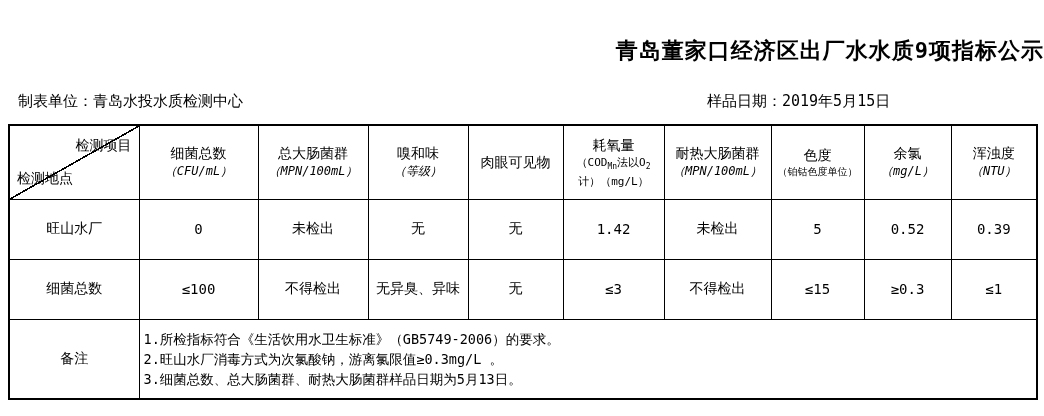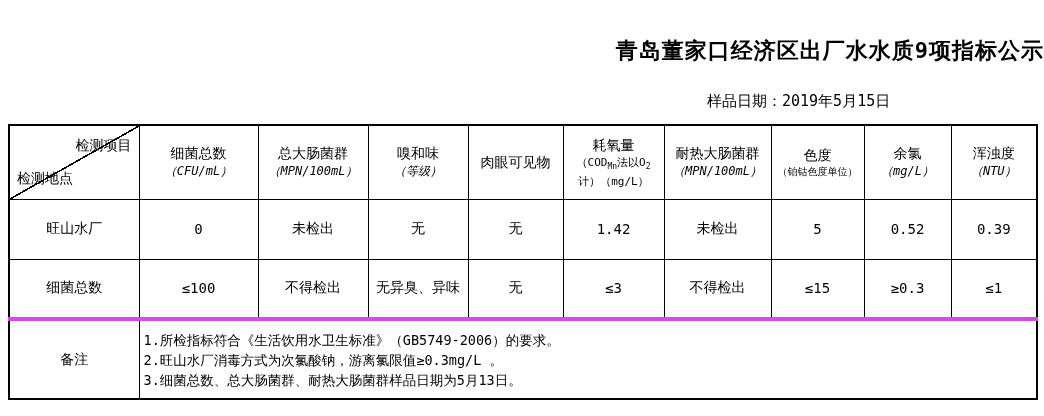--- a/index.html
+++ b/index.html
@@ -29,21 +29,21 @@
   table.wq td {
     border: 1px solid #000;
     text-align: center;
     vertical-align: middle;
     font-size: 14px;
     overflow: hidden;
     padding: 0;
   }
   tr.header-row td { height: 74px; }
   tr.data-row td { height: 60px; }
-  tr.remark-row td { height: 80px; border-top: 4px solid #d946ef; }
+  tr.remark-row td { height: 80px; border-top: 1px solid #d946ef; }
 
   .corner-cell {
     position: relative;
     background:
       linear-gradient(to bottom right,
         #fff calc(50% - 0.8px),
         #000 calc(50% - 0.8px),
         #000 calc(50% + 0.8px),
         #fff calc(50% + 0.8px));
   }
@@ -59,20 +59,21 @@
   .remark-label { font-size: 14px; }
   .remark-lines { text-align: left; padding: 2px 4px 2px 4px; }
   .remark-line { font-size: 13.5px; line-height: 20px; white-space: nowrap; }
 </style>
 </head>
 <body>
 
 <div class="page-title">青岛董家口经济区出厂水水质9项指标公示</div>
 
 <div class="meta-row">
+  <span class="meta-issuer">制表单位：青岛水投水质检测中心</span>
   <span class="meta-date">样品日期：2019年5月15日</span>
 </div>
 
 <table class="wq">
   <colgroup>
     <col style="width:130px">
       <col style="width:119px">
       <col style="width:110px">
     <col style="width:100px">
       <col style="width:95px">

